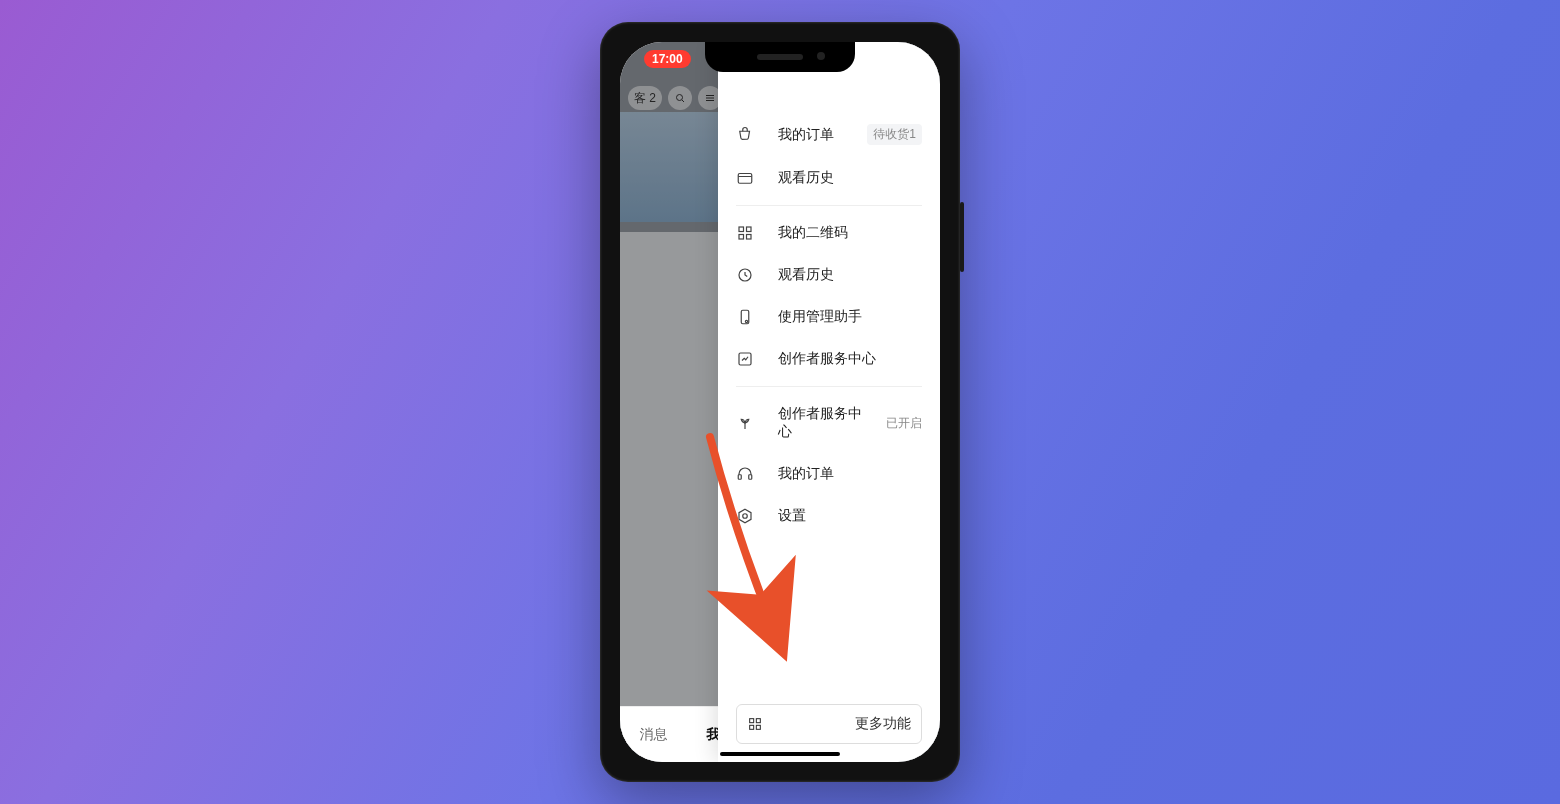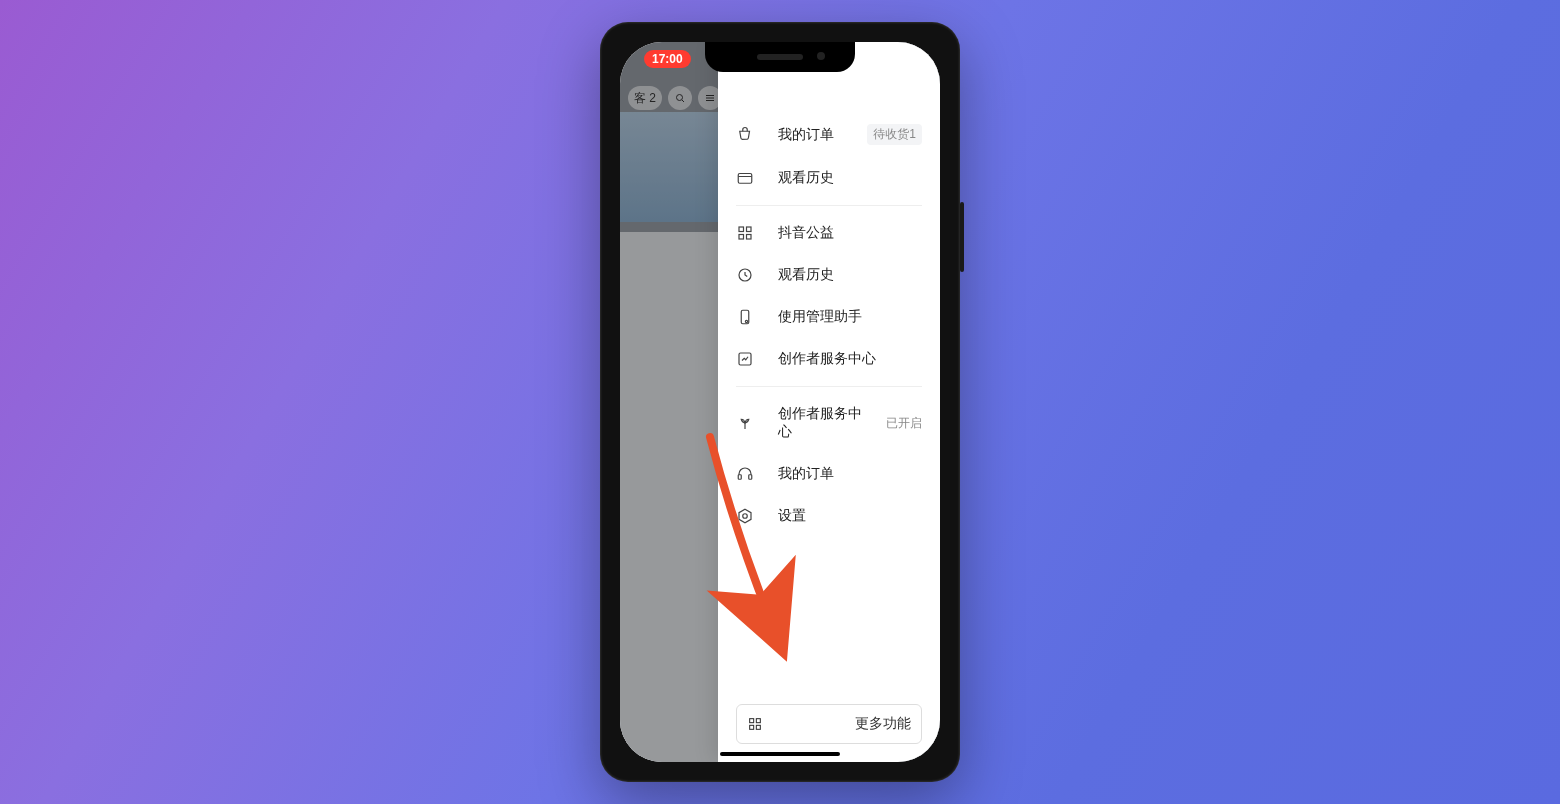--- a/index.html
+++ b/index.html
@@ -229,20 +229,24 @@
             <path d="m20 20-4-4"></path>
           </svg>
       </div>
       <div class="circ">
         <svg viewBox="0 0 24 24" width="12" height="12" fill="none" stroke="currentColor" stroke-width="2">
             <path d="M4 7h16M4 12h16M4 17h16"></path>
           </svg>
       </div>
     </div>
 
+    <div class="bottom-tabs">
+      <span>消息</span>
+      <span class="active">我</span>
+    </div>
 
     <div class="drawer">
 
       <div class="menu-item">
         <span class="icon">
           <svg viewBox="0 0 24 24" fill="none" stroke="currentColor" stroke-width="1.6">
               <path d="M5 7h13l-1.5 9a2 2 0 0 1-2 1.7H8.5a2 2 0 0 1-2-1.7L5 7Z"></path>
               <path d="M9 7V5a3 3 0 0 1 6 0v2"></path>
             </svg>
         </span>
@@ -264,21 +268,21 @@
 
       <div class="menu-item">
         <span class="icon">
           <svg viewBox="0 0 24 24" fill="none" stroke="currentColor" stroke-width="1.6">
               <rect x="4" y="4" width="6" height="6"></rect>
               <rect x="14" y="4" width="6" height="6"></rect>
               <rect x="4" y="14" width="6" height="6"></rect>
               <rect x="14" y="14" width="6" height="6"></rect>
             </svg>
         </span>
-        <span>抖音公益</span>
+        <span>我的二维码</span>
       </div>
 
       <div class="menu-item">
         <span class="icon">
           <svg viewBox="0 0 24 24" fill="none" stroke="currentColor" stroke-width="1.6">
               <circle cx="12" cy="12" r="8"></circle>
               <path d="M12 8v4l3 2"></path>
             </svg>
         </span>
         <span>观看历史</span>

